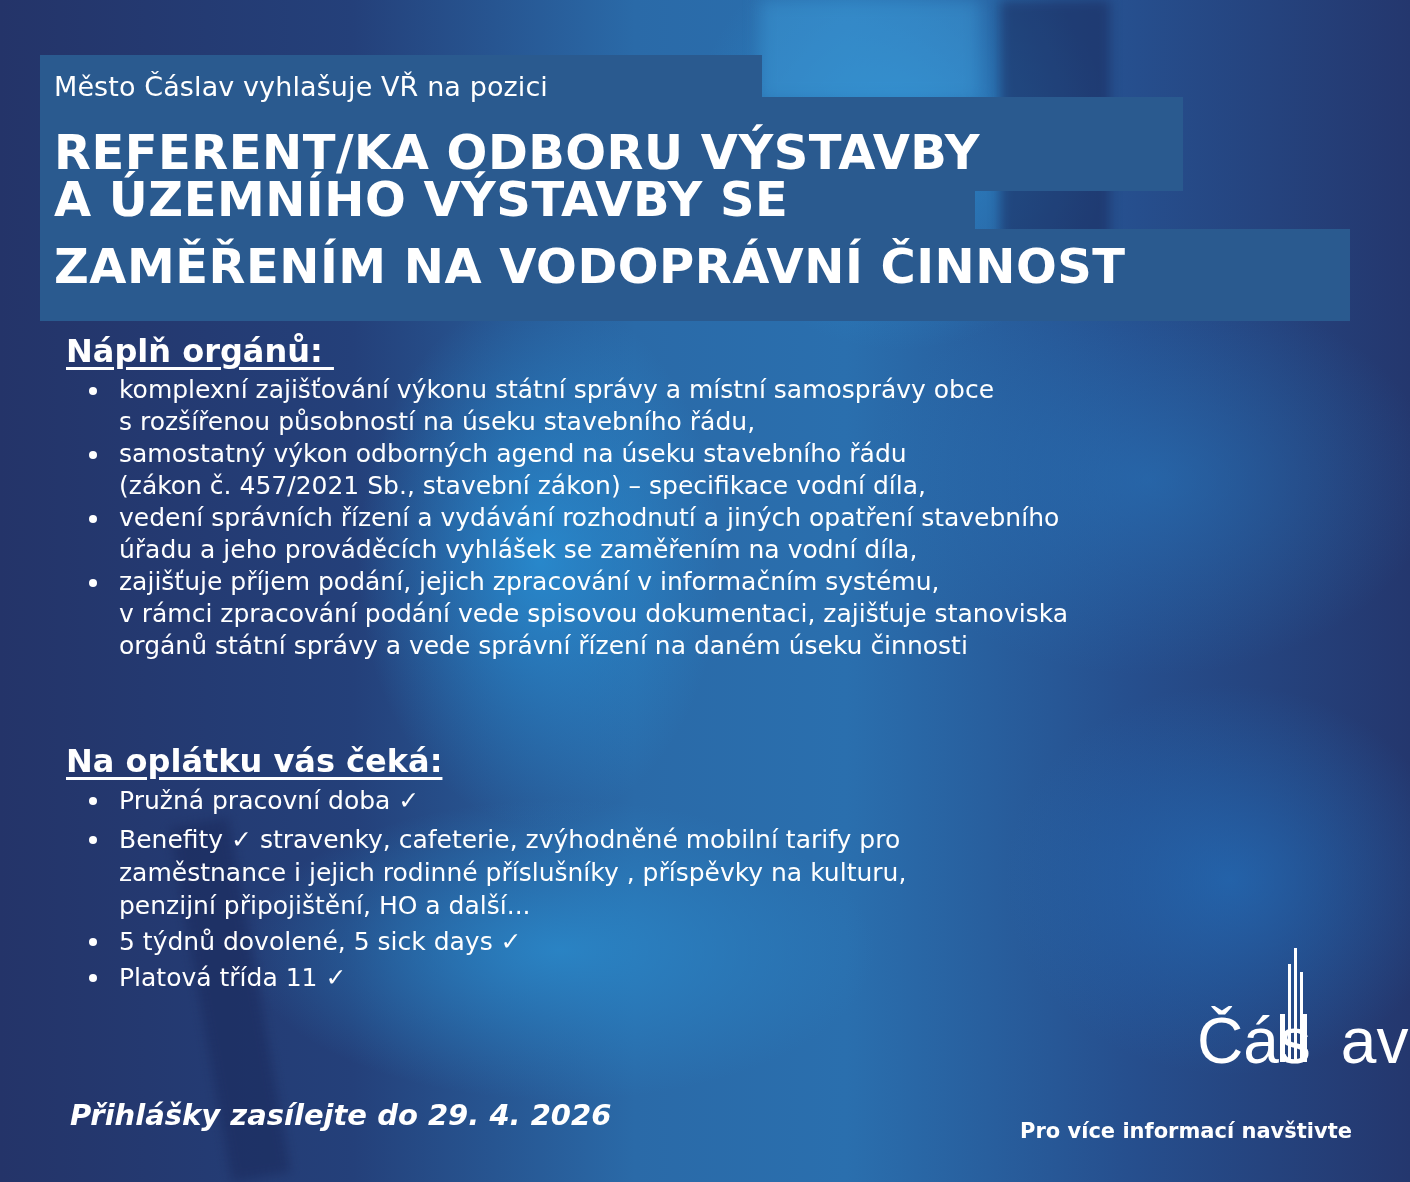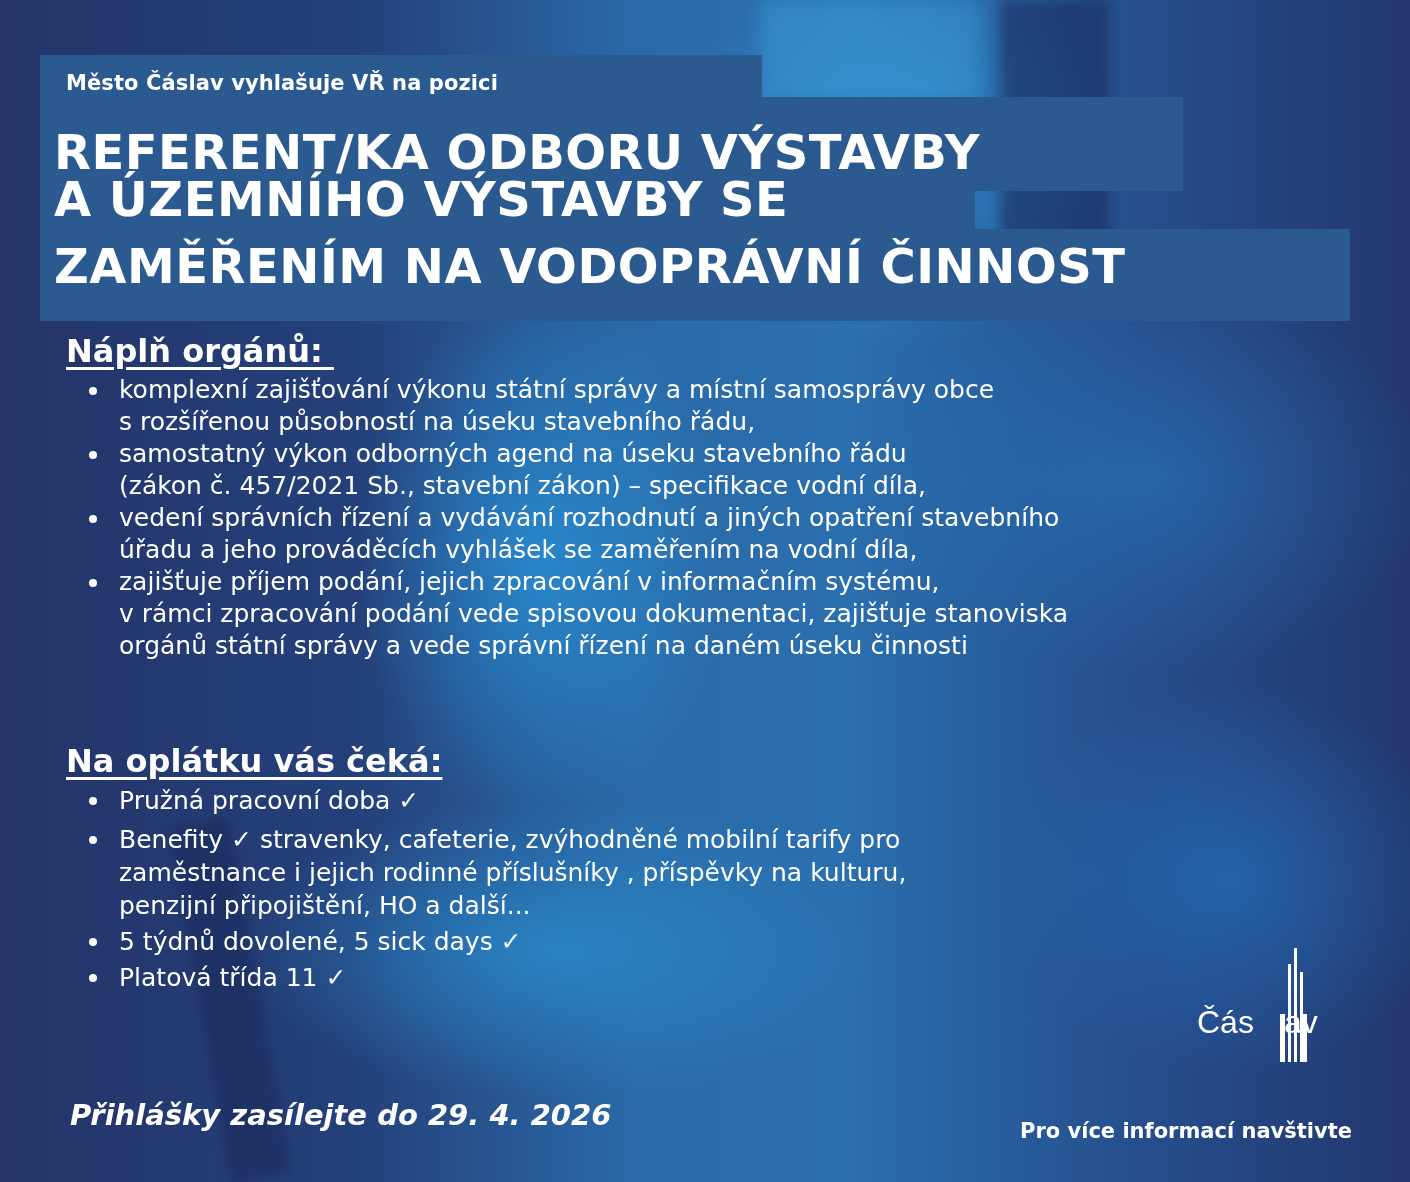--- a/index.html
+++ b/index.html
@@ -25,22 +25,22 @@
   .bg-lightbar { position: absolute; left: 760px; top: 0; width: 220px; height: 100px; background: rgba(70,170,230,0.35); filter: blur(8px); }
 
   .title-block { position: absolute; left: 40px; top: 55px; }
   .box { position: absolute; background: #2a5a8f; }
   .box.kicker { left: 0; top: 0; width: 722px; height: 45px; }
   .box.l1 { left: 0; top: 42px; width: 1143px; height: 94px; }
   .box.l2 { left: 0; top: 136px; width: 935px; height: 38px; }
   .box.l3 { left: 0; top: 174px; width: 1310px; height: 92px; }
 
   .kicker-text {
-    position: absolute; left: 26px; top: 16px;
-    font-size: 21px; font-weight: 700; white-space: nowrap; letter-spacing: 0.1px;
+    position: absolute; left: 14px; top: 16px;
+    font-size: 27px; font-weight: 400; white-space: nowrap; letter-spacing: 0.1px;
   }
   .headline {
     position: absolute; left: 14px; top: 62px; margin: 0;
     font-family: "DejaVu Sans", sans-serif;
     font-weight: 700; font-size: 48px; line-height: 71px; letter-spacing: 0.5px;
     white-space: nowrap;
   }
   .headline span { display: block; }
 
   .section { position: absolute; left: 66px; }
@@ -63,21 +63,21 @@
   .perks ul.list li.tight { margin-bottom: 6px; }
 
   .deadline {
     position: absolute; left: 70px; top: 1098px;
     font-size: 29px; font-weight: 700; white-space: nowrap; font-style: italic;
   }
   .logo { position: absolute; left: 1197px; top: 948px; width: 165px; height: 120px; }
   .logo-text {
     position: absolute; left: 0; top: 56px;
     font-family: "Liberation Sans", sans-serif;
-    font-size: 32px; font-weight: 400; letter-spacing: 0px; white-space: nowrap;
+    font-size: 64px; font-weight: 400; letter-spacing: 0px; white-space: nowrap;
   }
   .tower { position: absolute; left: 83px; top: 0; width: 26px; height: 114px; }
   .tower i { position: absolute; bottom: 0; background: #fff; display: block; }
 
   .info {
     position: absolute; right: 58px; top: 1119px; text-align: center;
   }
   .info .lead { font-size: 21px; font-weight: 700; white-space: nowrap; }
   .info .path { font-size: 21px; margin-top: 14px; white-space: nowrap; margin-right: -6px; }
 </style>

